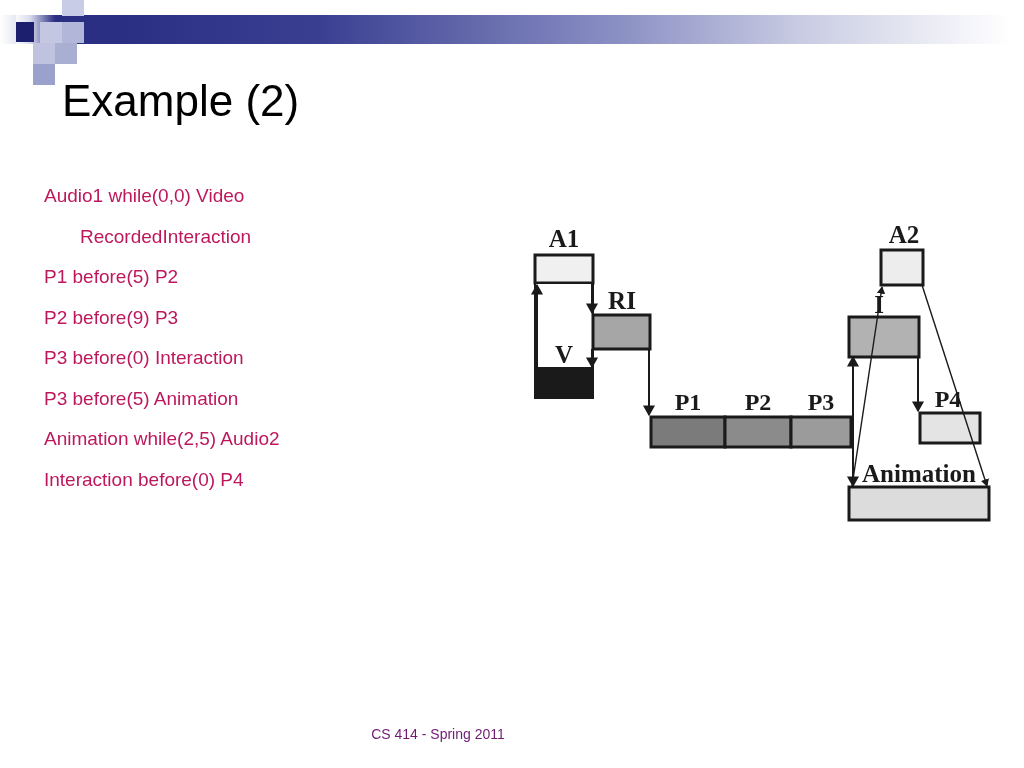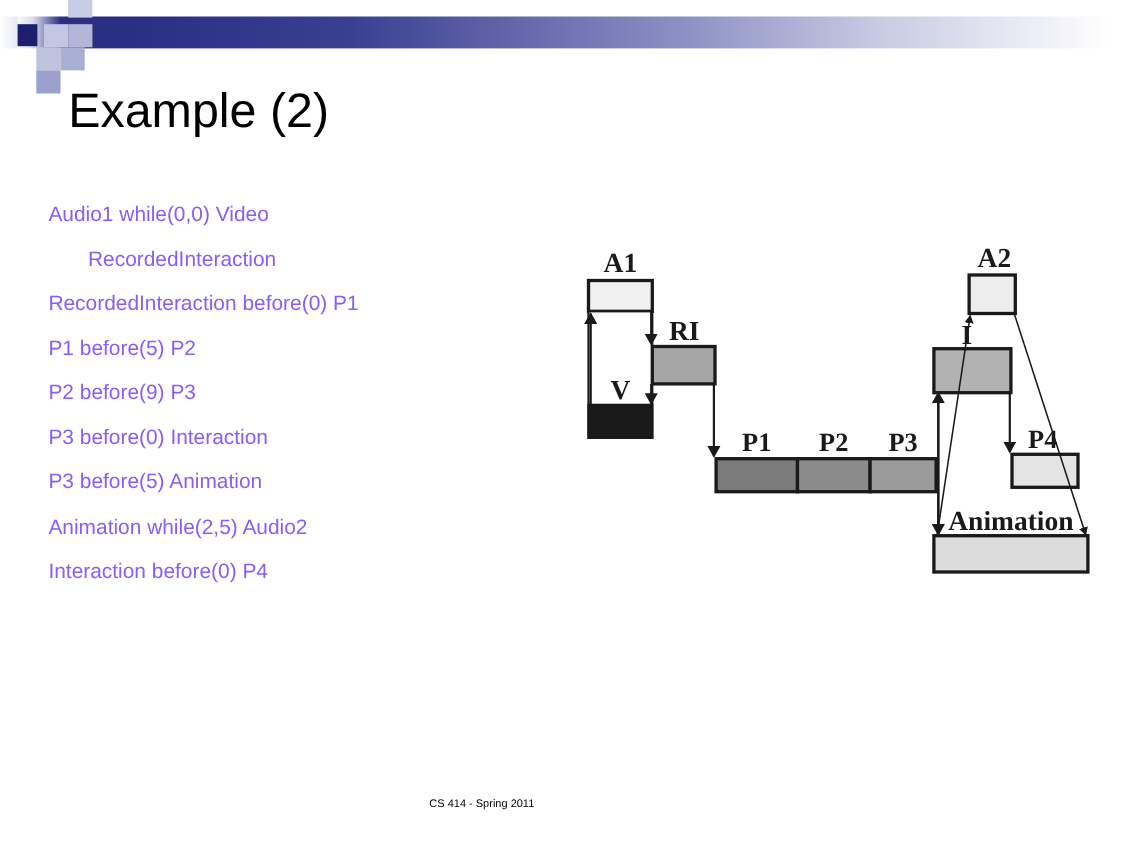--- a/index.html
+++ b/index.html
@@ -59,36 +59,36 @@
   
   #bullet-list {
     position: absolute;
     left: 44px;
     top: 176px;
     width: 430px;
   }
   .bullet-line {
     font-size: 19px;
     line-height: 40.5px;
-    color: #8b5cf6;
+    color: #be185d;
     white-space: pre-wrap;
   }
   .indent-line {
     padding-left: 36px;
   }
 
   
   #footer-text {
     position: absolute;
     left: 0;
     top: 726px;
     width: 876px;
     text-align: center;
-    font-size: 10px;
-    color: #000000;
+    font-size: 14px;
+    color: #701a75;
   }
 
   
   #diagram {
     position: absolute;
     left: 521px;
     top: 205px;
     width: 500px;
     height: 330px;
   }
@@ -107,21 +107,20 @@
   <div class="sq" style="left:55px;  top:43px; width:22px; height:21px; background:#a9afd3;"></div>
   <div class="sq" style="left:33px;  top:64px; width:22px; height:21px; background:#9aa1cc;"></div>
   <div class="sq" style="left:0px; top:15px; width:16px; height:29px; background:linear-gradient(to right,#ffffff,#e7e9f3);"></div>
 </div>
 
 <div id="slide-title">Example (2)</div>
 
 <div id="bullet-list">
   <div class="bullet-line">Audio1 while(0,0) Video</div>
   <div class="bullet-line indent-line">RecordedInteraction</div>
-  <div class="bullet-line">RecordedInteraction before(0) P1</div>
   <div class="bullet-line">P1 before(5) P2</div>
   <div class="bullet-line">P2 before(9) P3</div>
   <div class="bullet-line">P3 before(0) Interaction</div>
   <div class="bullet-line">P3 before(5) Animation</div>
   <div class="bullet-line">Animation while(2,5) Audio2</div>
   <div class="bullet-line">Interaction before(0) P4</div>
 </div>
 
 <div id="diagram">
   <svg width="500" height="330" viewBox="0 0 500 330" xmlns="http://www.w3.org/2000/svg">

